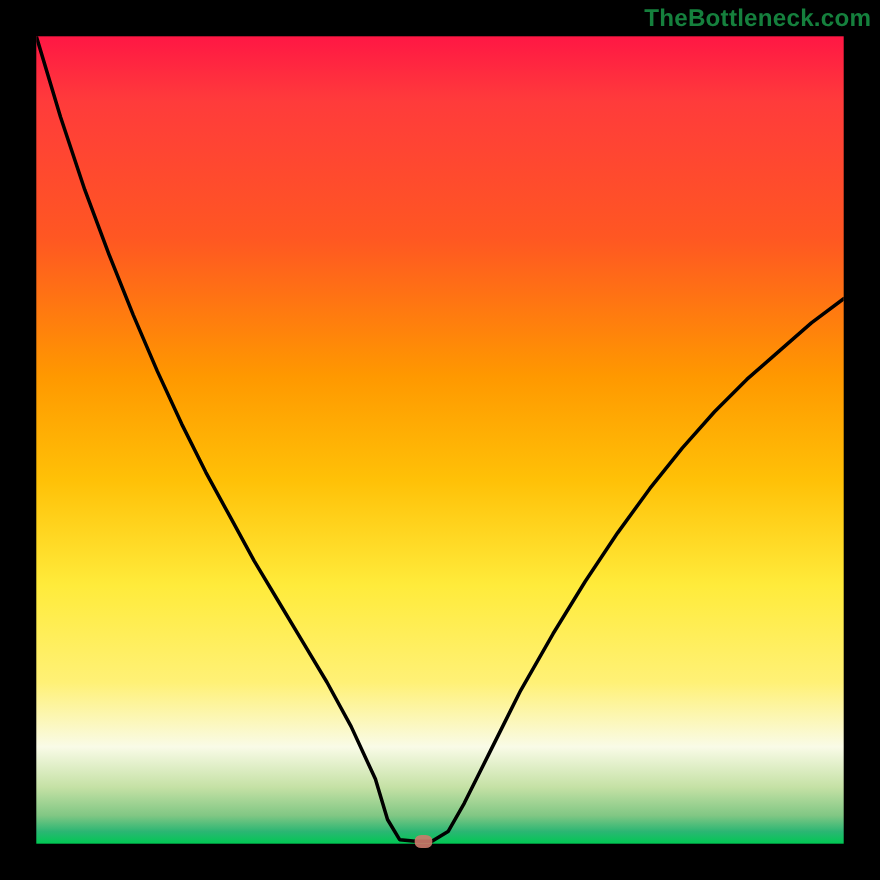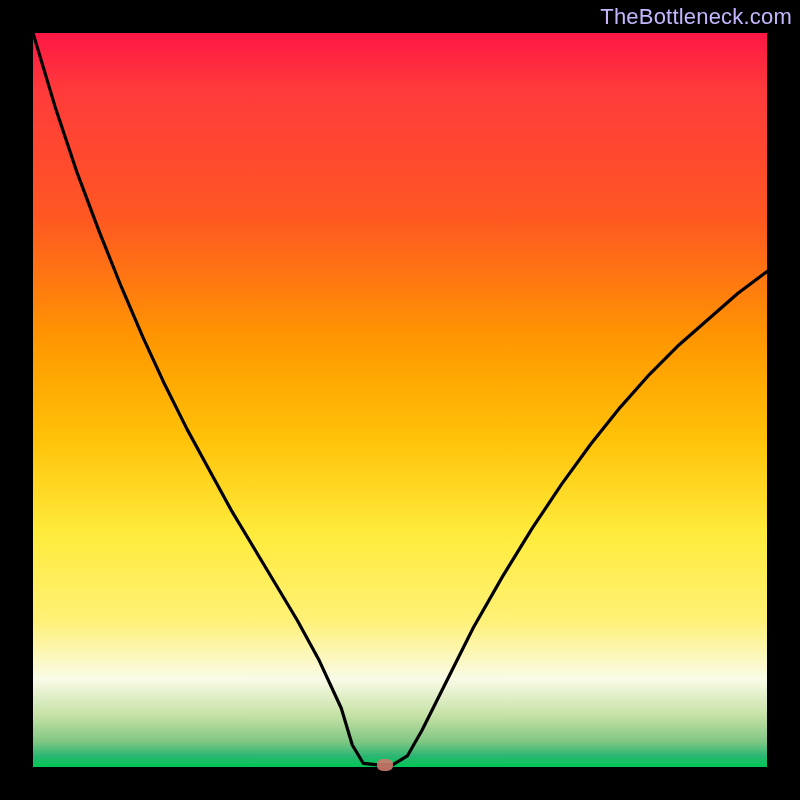--- a/index.html
+++ b/index.html
@@ -37,23 +37,23 @@
       #c5e1a5 93%,
       #81c784 96.5%,
       #2bb673 98.5%,
       #00c853 100%
     );
   }
   .watermark {
     position: absolute;
     top: 4px;
     right: 8px;
-    color: #c4b5fd;
+    color: #15803d;
     font-size: 22px;
-    font-weight: 400;
+    font-weight: 700;
     letter-spacing: 0.2px;
     user-select: none;
   }
   .curve-svg {
     position: absolute;
     left: 33px;
     top: 33px;
     width: 734px;
     height: 734px;
     pointer-events: none;

